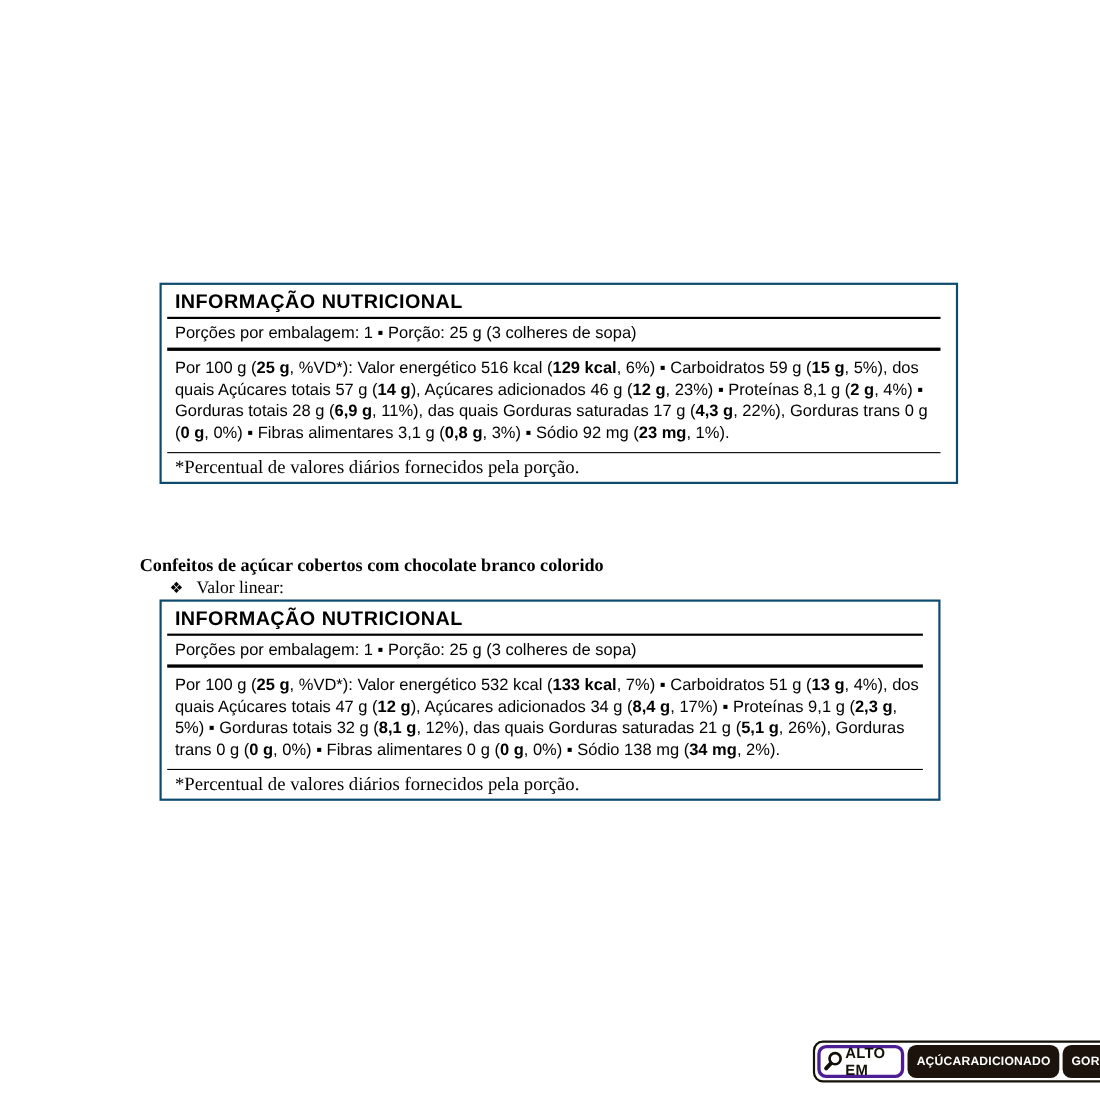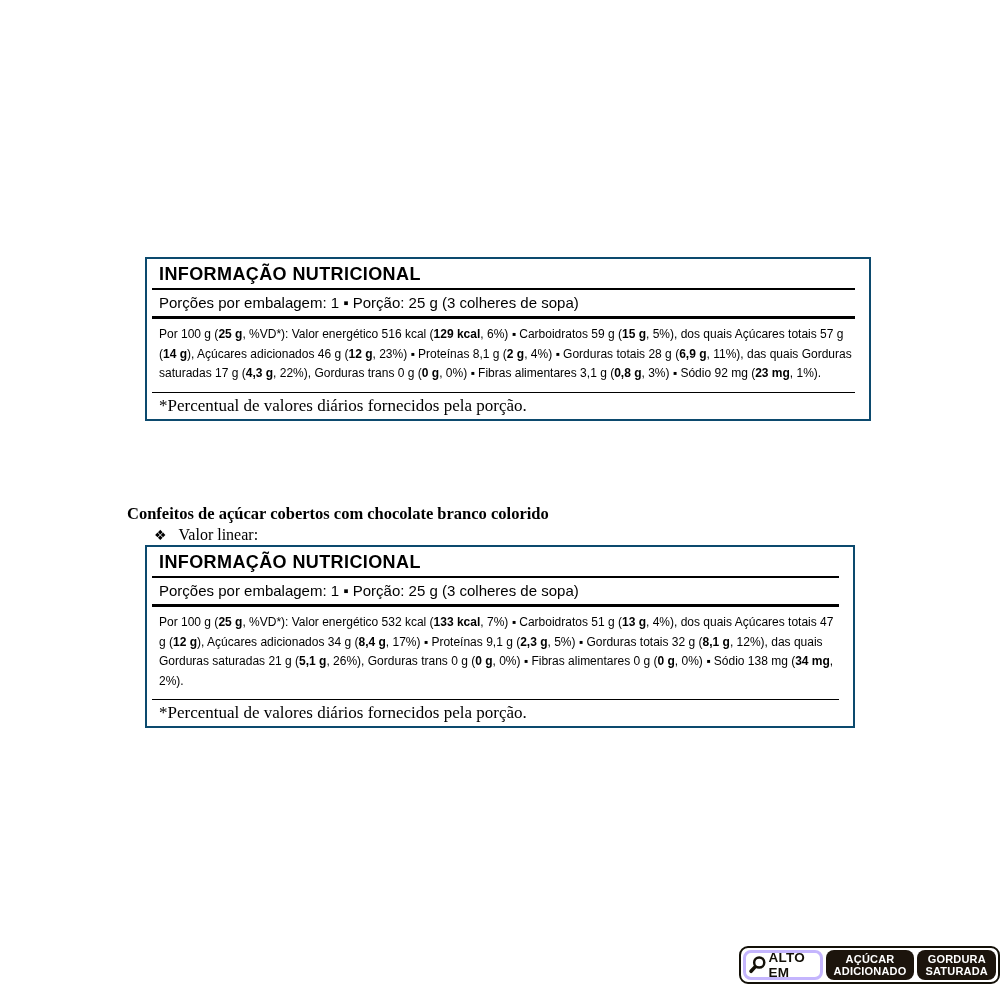--- a/index.html
+++ b/index.html
@@ -32,21 +32,21 @@
   .rule { border-bottom: 2px solid #000; margin: 0 14px 0 5px; }
   .rule.thick { border-bottom-width: 3px; }
   .rule.thin  { border-bottom-width: 1.5px; }
 
   .nt-servings {
     font-size: 15px;
     line-height: 18px;
     padding: 4px 0 4px 12px;
   }
   .nt-body {
-    font-size: 12px;
+    font-size: 15px;
     line-height: 19.5px;
     padding: 6px 14px 8px 12px;
   }
   .nt-body b { font-weight: bold; }
   .nt-foot {
     font-size: 17px;
     line-height: 15px;
     padding: 5px 14px 6px 12px;
     font-family: Liberation Serif, serif;
   }
@@ -84,42 +84,42 @@
     align-items: stretch;
     gap: 3px;
     border: 2px solid #131008;
     border-radius: 9px;
     background: #fff;
     padding: 2px;
   }
   .warn-alto {
     display: flex;
     align-items: center;
-    border: 3px solid #c4b5fd;
+    border: 3px solid #4c1d95;
     border-radius: 8px;
     background: #fff;
     padding: 0 7px 0 2px;
   }
   .warn-alto .alto-label {
     font-weight: bold;
     font-size: 13.5px;
     letter-spacing: 0.2px;
     color: #131008;
   }
   .warn-alto svg { display: block; margin-right: 1px; }
   .warn-pill {
     background: #1c140c;
     border-radius: 8px;
     color: #fff;
     font-weight: bold;
     font-size: 11px;
     line-height: 12px;
     letter-spacing: 0.2px;
     display: flex;
-    flex-direction: column;
+    flex-direction: row;
     align-items: center;
     justify-content: center;
     padding: 2px 8px;
     text-align: center;
   }
 </style>
 </head>
 <body>
 
 <div class="page">

